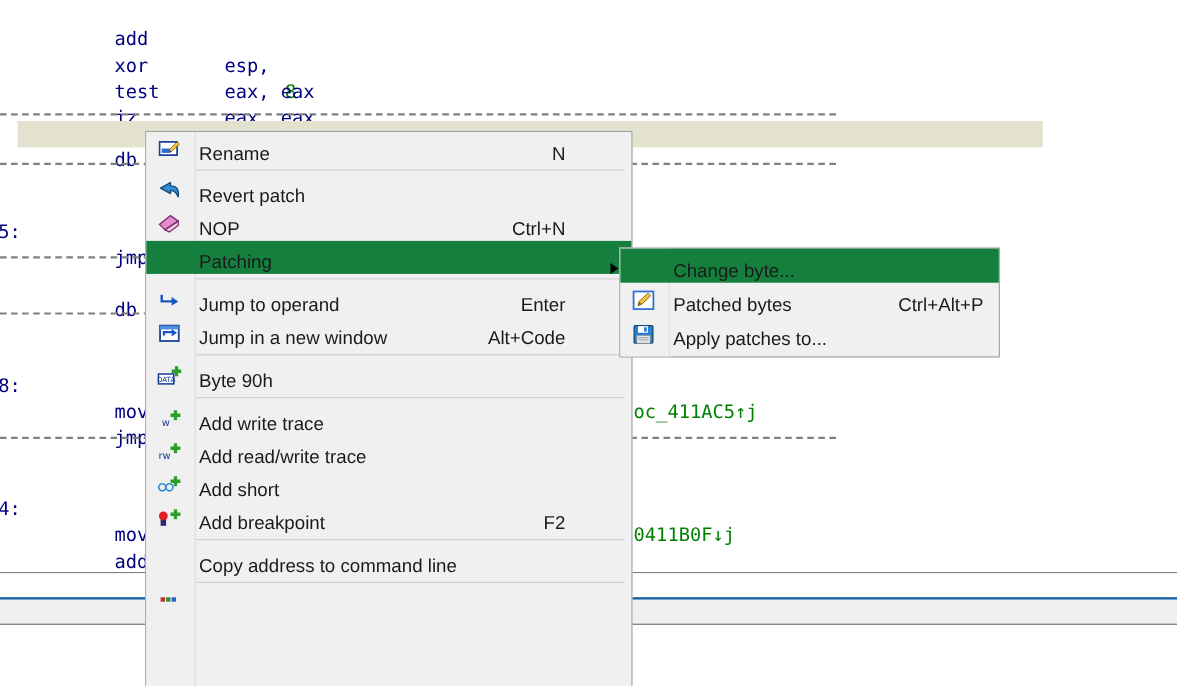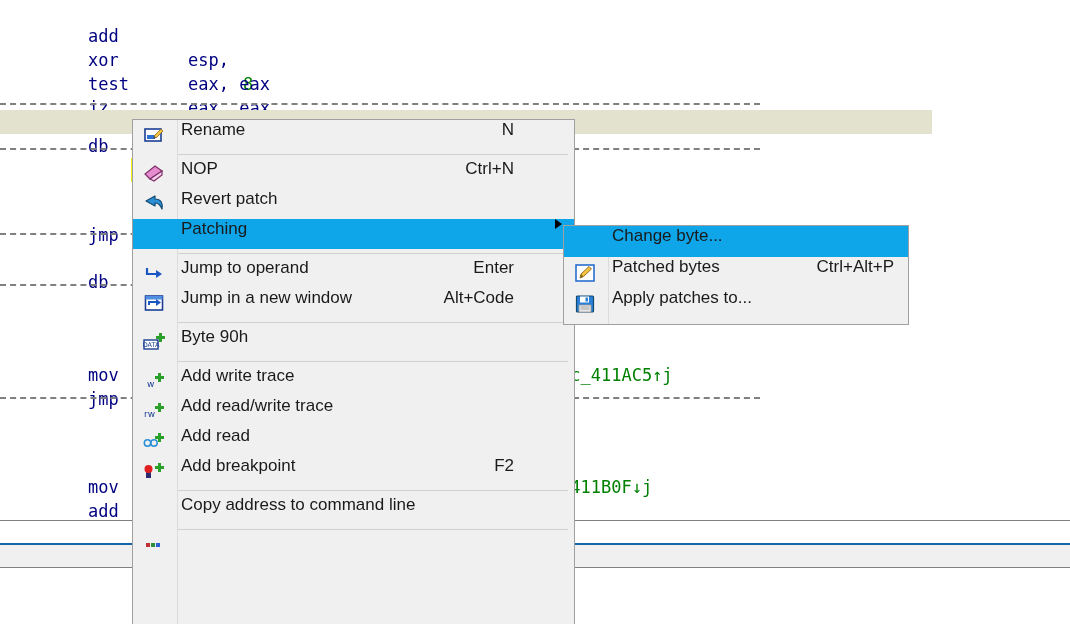--- a/index.html
+++ b/index.html
@@ -23,21 +23,21 @@
     width: 1070px; height: 520px;
     background: #ffffff;
     font-family: "DejaVu Sans Mono", monospace;
     font-size: 17px;
     line-height: 24px;
     color: #000080;
     overflow: hidden;
   }
   .dline {
     position: absolute;
-    left: 0;
+    left: 16px;
     width: 904px;
     height: 24px;
     white-space: pre;
     padding-left: 28px;
   }
   .dline.hl { background: #e2e2cf; }
   .col-label { position: absolute; left: -38px; }
   .col-mnem  { position: absolute; left: 88px; }
   .col-ops   { position: absolute; left: 188px; }
   .mnem  { color: #000080; }
@@ -101,21 +101,21 @@
     position: absolute;
     left: 0; top: 0; bottom: 0;
     width: 44px;
     background: #f0f0f0;
     border-right: 1px solid #dcdcdc;
   }
   .mi {
     position: relative;
     height: 30px;
     display: flex;
-    align-items: flex-start;
+    align-items: flex-end;
     padding: 0 10px 0 44px;
     box-sizing: border-box;
     white-space: nowrap;
   }
   .mi .mi-icon {
     position: absolute;
     left: 10px; top: 50%;
     transform: translateY(-50%);
     width: 22px; height: 22px;
     display: flex; align-items: center; justify-content: center;
@@ -127,21 +127,21 @@
     color: #1a1a1a;
   }
   .mi .mi-arrow {
     position: absolute;
     right: 12px;
     width: 0; height: 0;
     border-left: 7px solid #1a1a1a;
     border-top: 5px solid transparent;
     border-bottom: 5px solid transparent;
   }
-  .mi.sel { background: #0ea5e9; }
+  .mi.sel { background: #15803d; }
   .mi.sel .mi-arrow { border-left-color: #000; }
   .msep {
     height: 1px;
     margin: 4px 6px 4px 44px;
     background: #d0d0d0;
   }
   
   #ctxmenu {
     left: 132px; top: 119px;
     width: 443px; height: 520px;
@@ -268,36 +268,36 @@
           <path d="M10 10 L12 12 L9 13 Z" fill="#555"></path>
         </svg>
       </span>
       <span class="mi-label">Rename</span>
       <span class="mi-accel">N</span>
     </div>
     <div class="msep"></div>
 
     <div class="mi">
       <span class="mi-icon">
+        <svg class="ic" width="22" height="20" viewBox="0 0 22 20">
+          <path d="M3 7 L12 2 L12 5 C18 5 20 9 19 15 C17 10 15 9 12 9 L12 12 Z" fill="#2a8fd6" stroke="#13486f" stroke-width="1.2" stroke-linejoin="round"></path>
+        </svg>
+      </span>
+      <span class="mi-label">Revert patch</span>
+    </div>
+
+    <div class="mi">
+      <span class="mi-icon">
         <svg class="ic" width="22" height="18" viewBox="0 0 22 18">
           <path d="M7 14 L2 9 L12 1 L19 6 Z" fill="#e48ccd" stroke="#7d2f6b" stroke-width="1.2"></path>
           <path d="M7 14 L19 6 L19 10 L11 16 Z" fill="#f5cfe9" stroke="#7d2f6b" stroke-width="1.2"></path>
         </svg>
       </span>
       <span class="mi-label">NOP</span>
       <span class="mi-accel">Ctrl+N</span>
-    </div>
-
-    <div class="mi">
-      <span class="mi-icon">
-        <svg class="ic" width="22" height="20" viewBox="0 0 22 20">
-          <path d="M3 7 L12 2 L12 5 C18 5 20 9 19 15 C17 10 15 9 12 9 L12 12 Z" fill="#2a8fd6" stroke="#13486f" stroke-width="1.2" stroke-linejoin="round"></path>
-        </svg>
-      </span>
-      <span class="mi-label">Revert patch</span>
     </div>
 
     <div class="mi sel">
       <span class="mi-label">Patching</span>
       <span class="mi-arrow"></span>
     </div>
     <div class="msep"></div>
 
     <div class="mi">
       <span class="mi-icon">
@@ -359,21 +359,21 @@
     </div>
 
     <div class="mi">
       <span class="mi-icon">
         <svg class="ic" width="22" height="20" viewBox="0 0 22 20">
           <circle cx="4.5" cy="12" r="3.2" fill="none" stroke="#2a8fd6" stroke-width="1.5"></circle>
           <circle cx="11" cy="12" r="3.2" fill="none" stroke="#2a8fd6" stroke-width="1.5"></circle>
           <path d="M15 2 L18 2 L18 5 L21 5 L21 8 L18 8 L18 11 L15 11 L15 8 L12 8 L12 5 L15 5 Z" fill="#2aa02a"></path>
         </svg>
       </span>
-      <span class="mi-label">Add read</span>
+      <span class="mi-label">Add short</span>
     </div>
 
     <div class="mi">
       <span class="mi-icon">
         <svg class="ic" width="22" height="20" viewBox="0 0 22 20">
           <rect x="3" y="10" width="5" height="7" fill="#2b2b6e"></rect>
           <circle cx="5.5" cy="8" r="4" fill="#e02020"></circle>
           <path d="M15 2 L18 2 L18 5 L21 5 L21 8 L18 8 L18 11 L15 11 L15 8 L12 8 L12 5 L15 5 Z" fill="#2aa02a"></path>
         </svg>
       </span>

